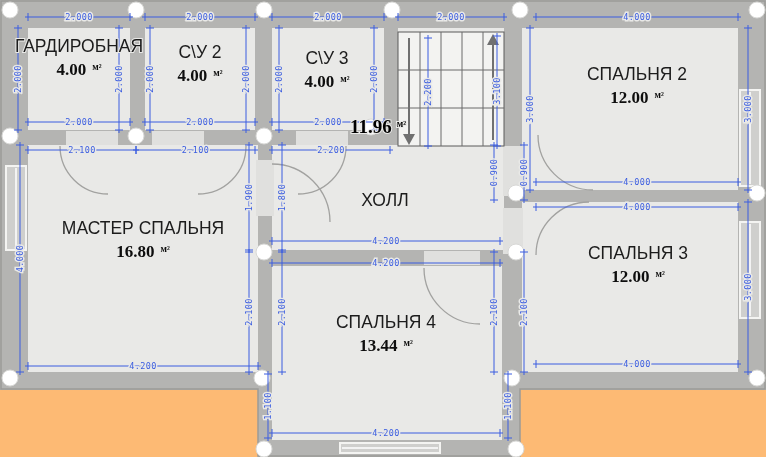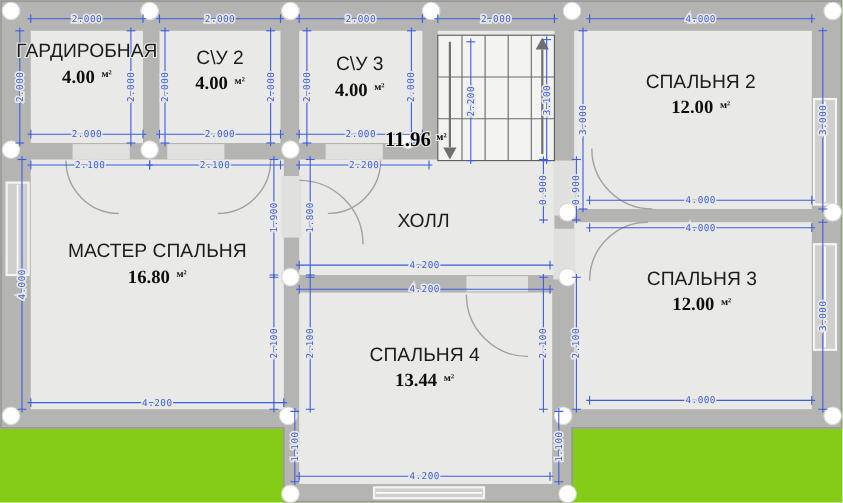--- a/index.html
+++ b/index.html
@@ -1,20 +1,20 @@
 <!DOCTYPE html>
 <html style="--wall: #b4b4b2; --floor: #e9e9e7; --dim: #3a5ce0;"><head>
 <meta charset="utf-8">
 <style>
   :root{
     --wall:#b4b4b2; --floor:#e9e9e7; --gap:#e0e0de; --dim:#3a5ce0;
     --outline:#9a9a98; --stairs:#f3f3f1; --window:#cfcfcd;
   }
   html,body{margin:0;padding:0;background:#ffffff;}
-  .canvas{width:766px;height:457px;position:relative;background:#84cc16;overflow:hidden;}
+  .canvas{width:766px;height:457px;position:relative;background:#fdba74;overflow:hidden;}
   svg{display:block;}
   .wall{fill:var(--wall);}
   .outline{fill:none;stroke:var(--outline);stroke-width:1.5;}
   .floor{fill:var(--floor);}
   .door-gap{fill:var(--gap);}
   .arc{fill:none;stroke:#a2a2a0;stroke-width:1.3;}
   .win{fill:var(--window);stroke:#f4f4f2;stroke-width:2;}
   .win-line{stroke:#ffffff;stroke-width:1.5;}
   .stair-box{fill:var(--stairs);stroke:#5a5a5a;stroke-width:1;}
   .tread{stroke:#6a6a6a;stroke-width:1;}

